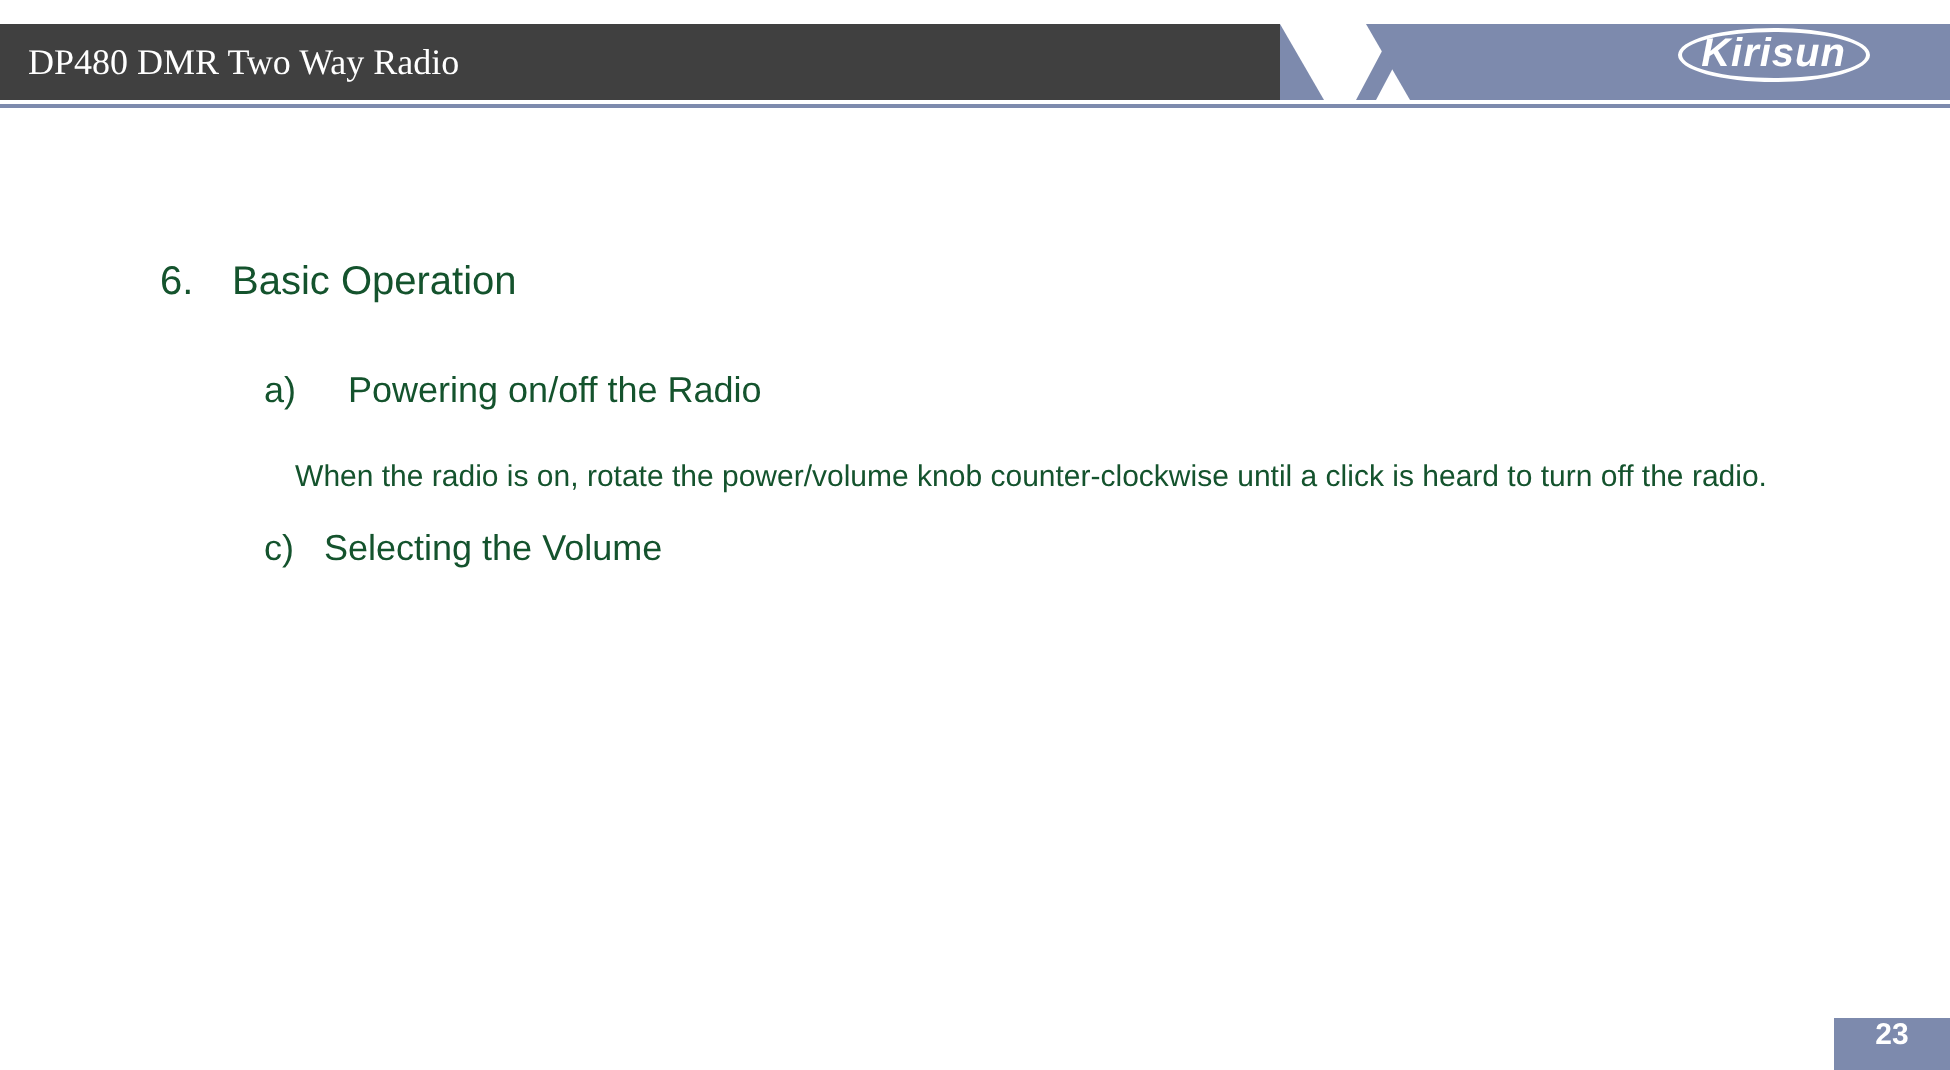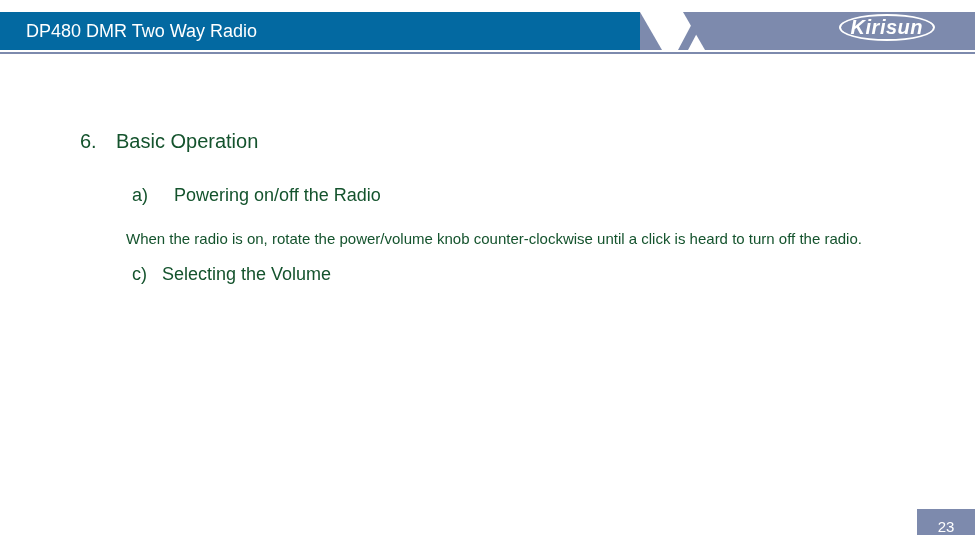--- a/index.html
+++ b/index.html
@@ -15,26 +15,27 @@
     position: relative;
     height: 60px;
     width: 100%;
   }
   .header-bar {
     position: absolute;
     left: 0;
     top: 12px;
     width: 640px;
     height: 38px;
-    background: #0369a1;
+    background: #404040;
     display: flex;
     align-items: center;
-    padding-left: 26px;
+    padding-left: 14px;
     color: #ffffff;
     font-size: 18px;
+    font-family: Liberation Serif, serif;
   }
   .header-slash {
     position: absolute;
     left: 640px;
     top: 12px;
     width: 0;
     height: 0;
     border-bottom: 38px solid #7d8aad;
     border-right: 22px solid transparent;
   }
@@ -109,37 +110,38 @@
     margin-top: 10px;
   }
   .h-sub .lbl { display: inline-block; width: 42px; }
   .h-sub.tight .lbl { width: 30px; }
   .para {
     font-size: 15px;
     margin-left: 46px;
     line-height: 2;
     margin-bottom: 8px;
   }
-  .para.indent2 { text-indent: -18px; padding-left: 18px; }
+  .para.indent2 { text-indent: -18px; padding-left: 18px; text-align: center; }
   .para.justify {
     text-align: justify;
     text-align-last: justify;
   }
   .footer {
     position: absolute;
     right: 0;
     bottom: 0;
     width: 58px;
     height: 26px;
     background: #7d8aad;
     color: #ffffff;
     font-size: 15px;
     display: flex;
-    align-items: flex-end;
+    align-items: flex-start;
     justify-content: center;
+    font-weight: bold;
   }
 </style>
 </head>
 <body>
 
 <div class="header">
   <div class="header-bar">
     <span>DP480 DMR Two Way Radio</span>
   </div>
   <div class="header-slash"></div>

